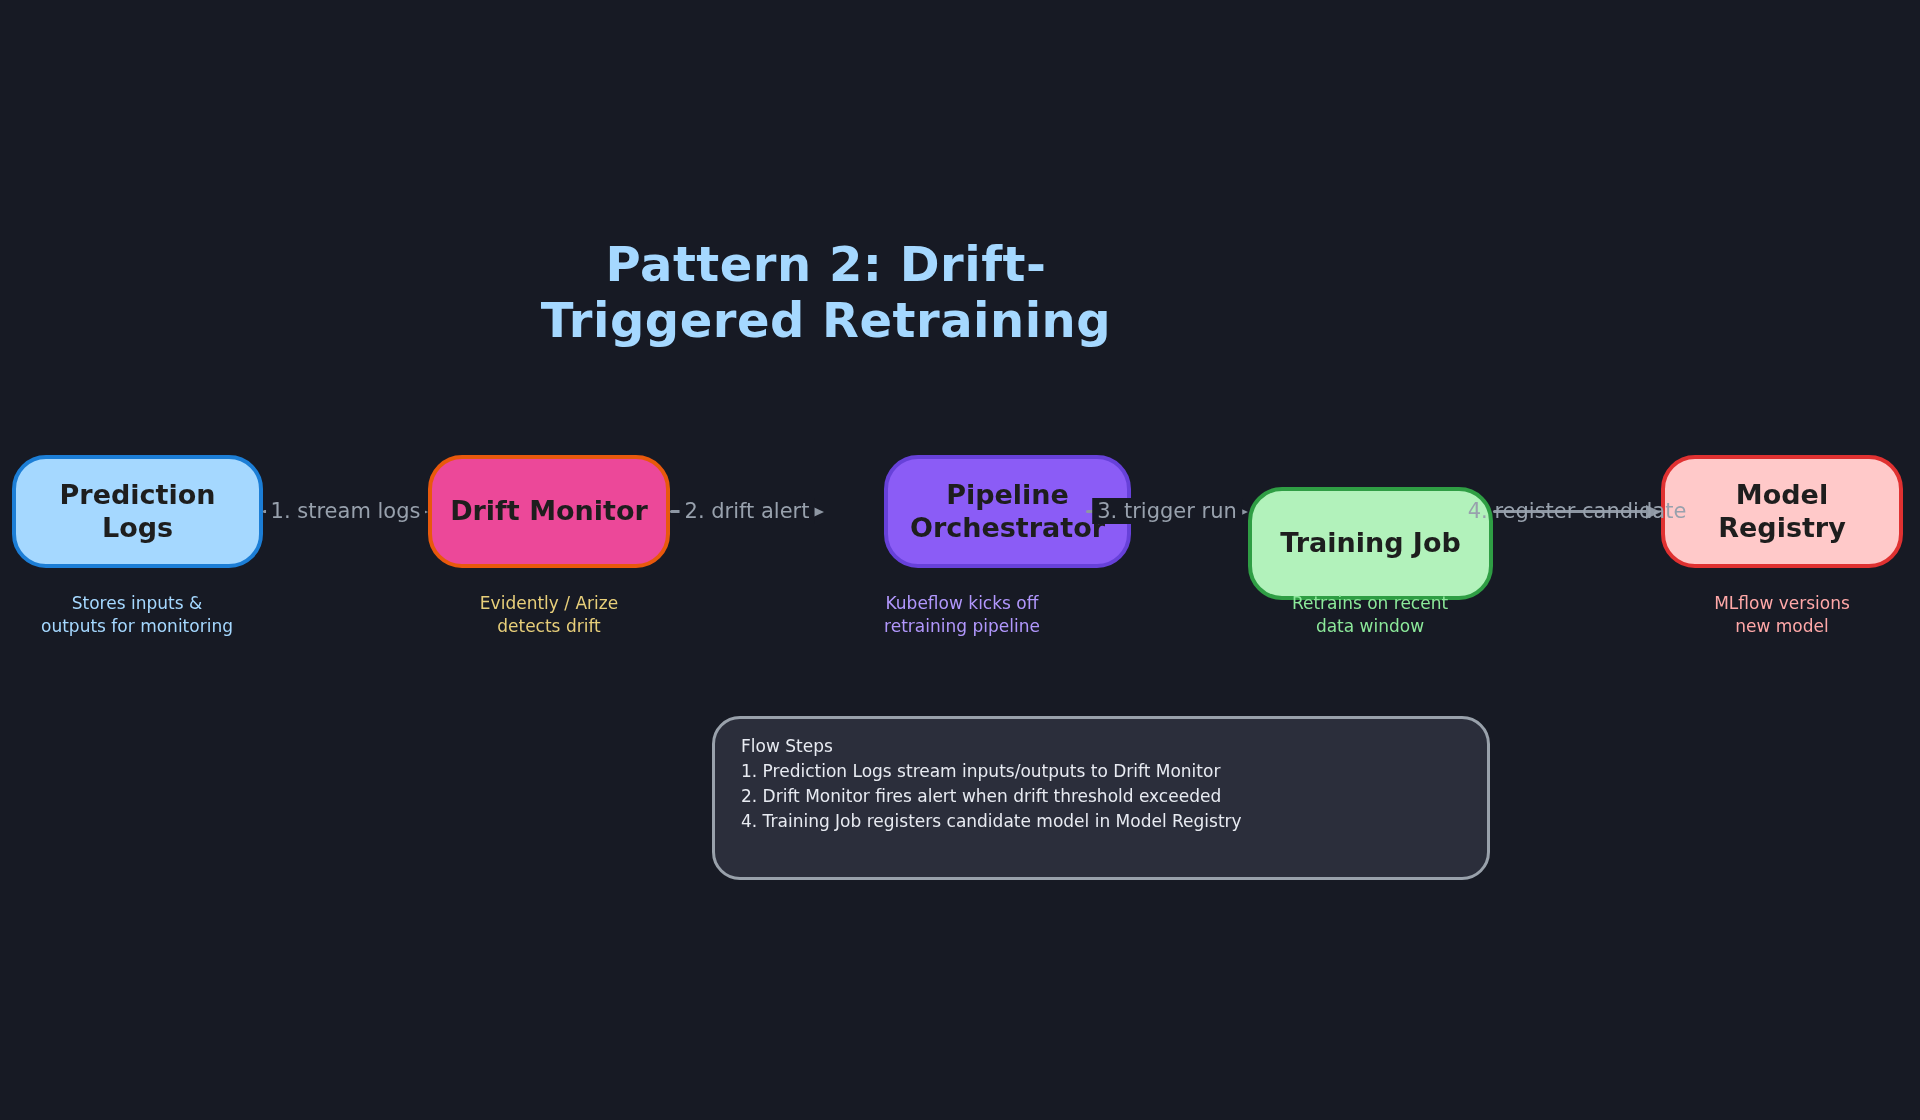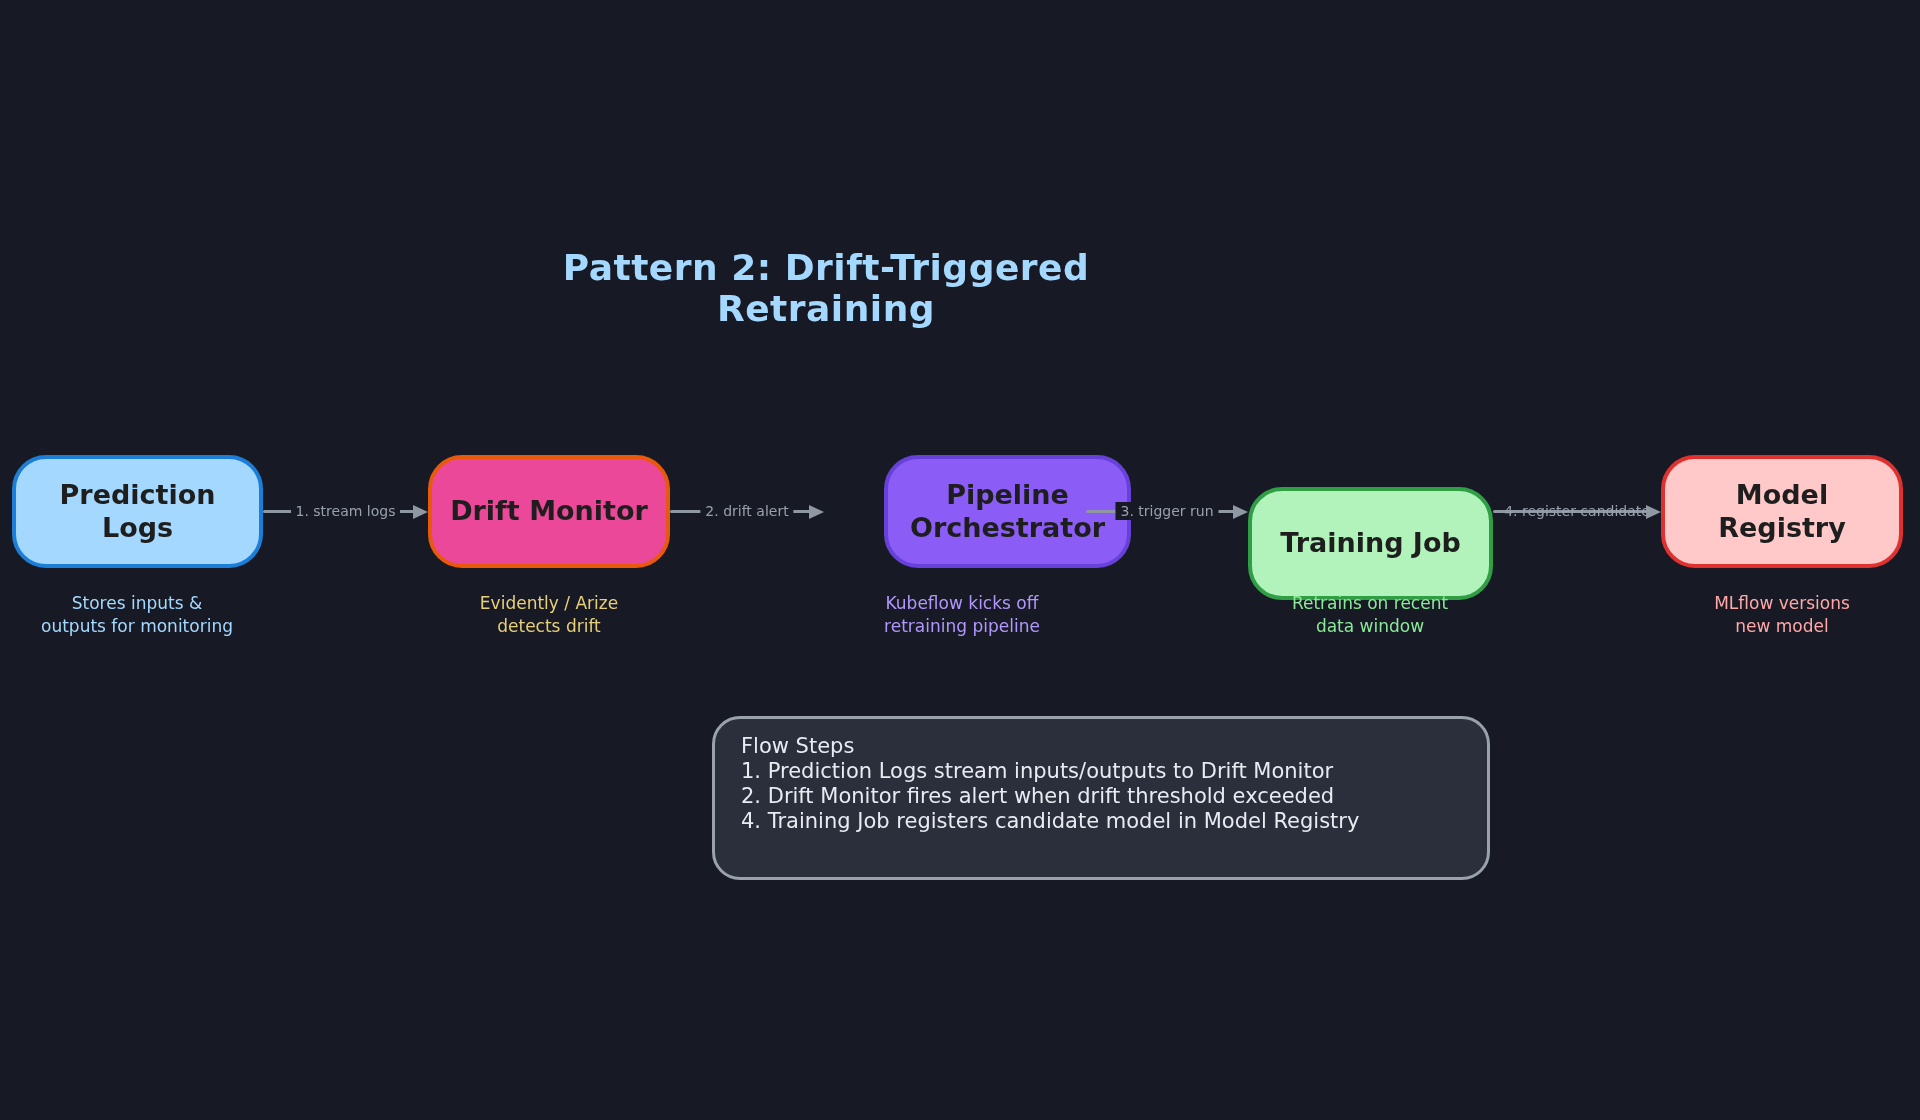--- a/index.html
+++ b/index.html
@@ -5,22 +5,22 @@
   html,body{margin:0;padding:0;background:#171a24;}
   #canvas{
     position:relative;
     width:1920px;height:1120px;
     background:var(--bg,#171a24);
     font-family:"DejaVu Sans","Liberation Sans",sans-serif;
     overflow:hidden;
   }
   .title{
     position:absolute;left:518px;top:236px;width:616px;
-    text-align:center;font-size:36px;font-weight:bold;
-    color:var(--title-color,#a5d8ff);letter-spacing:0.5px;margin-top:11px;
+    text-align:center;font-size:48px;font-weight:bold;
+    color:var(--title-color,#a5d8ff);letter-spacing:0.5px;
   }
   .node{
     position:absolute;top:455px;height:113px;box-sizing:border-box;
     border:4px solid #888;border-radius:34px;
     display:flex;align-items:center;justify-content:center;
     color:var(--node-text,#1e1e1e);
     font-size:27px;font-weight:bold;text-align:center;line-height:1.2;
     padding:0 10px;
   }
   .node-sub{
@@ -35,29 +35,29 @@
   }
   .arrow-head{
     position:absolute;right:0;top:14.5px;transform:translateY(-50%);
     width:0;height:0;
     border-left:15px solid var(--arrow,#8e97a3);
     border-top:7px solid transparent;border-bottom:7px solid transparent;
   }
   .arrow-label{
     position:absolute;left:50%;top:14px;transform:translate(-50%,-50%);
     background:var(--bg,#171a24);padding:1px 5px;
-    font-size:14px;white-space:nowrap;color:var(--arrow-text,#98a1ad);
+    font-size:21px;white-space:nowrap;color:var(--arrow-text,#98a1ad);
   }
   .arrow.overflow .arrow-label{background:transparent;padding:1px 0;}
   .flow-panel{
     position:absolute;left:712px;top:716px;width:778px;height:164px;
     box-sizing:border-box;border:3px solid var(--panel-border,#99a1ab);
     border-radius:28px;background:var(--panel-bg,#2b2e3b);
     padding:15px 26px;color:var(--panel-text,#e8ebf2);
-    font-size:21px;line-height:25px;
+    font-size:17px;line-height:25px;
   }
   .flow-line{white-space:nowrap;}
 </style>
 </head>
 <body>
 
 <div id="canvas">
 
   <div class="title">Pattern 2: Drift-Triggered Retraining</div>
 

